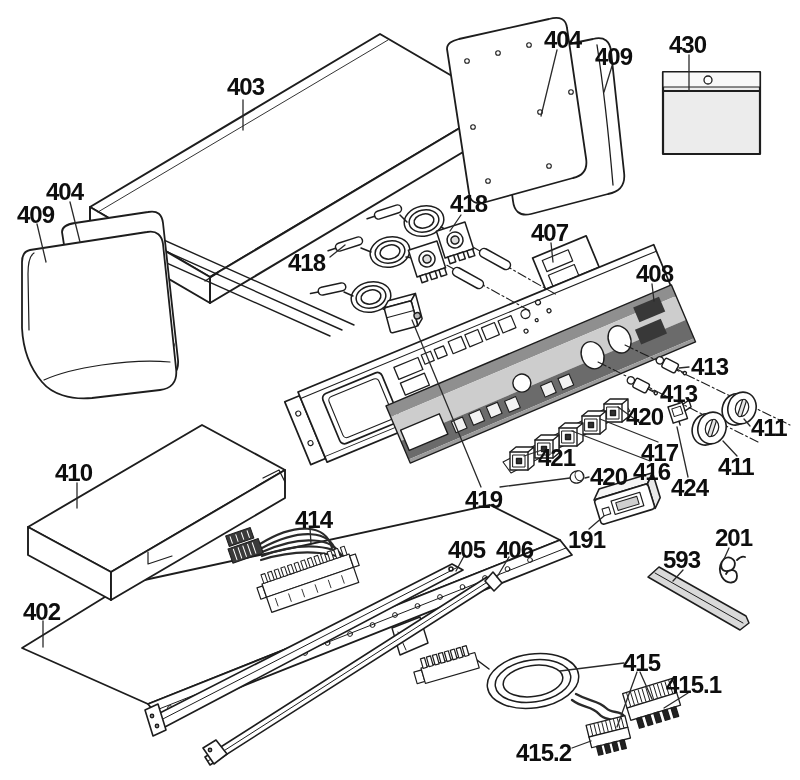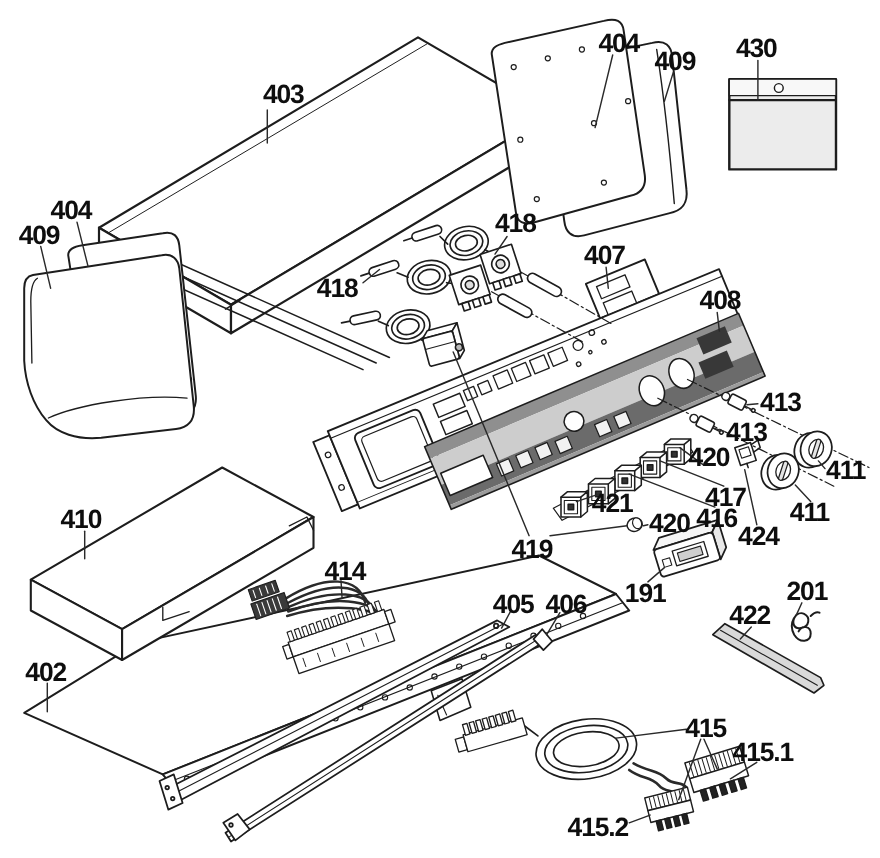--- a/index.html
+++ b/index.html
@@ -513,21 +513,21 @@
     <path d="M729,548 L724,559"></path>
     <path d="M624,663 L560,671"></path>
     <path d="M640,672 L652,699"></path>
     <path d="M637,672 L617,727"></path>
     <path d="M688,693 L664,708"></path>
     <path d="M572,748 L591,741"></path>
   </g>
 </svg>
 
 
-<div class="plabel" style="left:239px;top:73px">403</div>
+<div class="plabel" style="left:227px;top:73px">403</div>
 <div class="plabel" style="left:544px;top:26px">404</div>
 <div class="plabel" style="left:595px;top:43px">409</div>
 <div class="plabel" style="left:669px;top:31px">430</div>
 <div class="plabel" style="left:46px;top:178px">404</div>
 <div class="plabel" style="left:17px;top:201px">409</div>
 <div class="plabel" style="left:450px;top:190px">418</div>
 <div class="plabel" style="left:288px;top:249px">418</div>
 <div class="plabel" style="left:531px;top:219px">407</div>
 <div class="plabel" style="left:636px;top:260px">408</div>
 <div class="plabel" style="left:691px;top:353px">413</div>
@@ -540,20 +540,20 @@
 <div class="plabel" style="left:671px;top:474px">424</div>
 <div class="plabel" style="left:538px;top:444px">421</div>
 <div class="plabel" style="left:590px;top:463px">420</div>
 <div class="plabel" style="left:465px;top:486px">419</div>
 <div class="plabel" style="left:568px;top:526px">191</div>
 <div class="plabel" style="left:55px;top:459px">410</div>
 <div class="plabel" style="left:295px;top:506px">414</div>
 <div class="plabel" style="left:23px;top:598px">402</div>
 <div class="plabel" style="left:448px;top:536px">405</div>
 <div class="plabel" style="left:496px;top:536px">406</div>
-<div class="plabel" style="left:663px;top:546px">422</div>
+<div class="plabel" style="left:663px;top:546px">593</div>
 <div class="plabel" style="left:715px;top:524px">201</div>
 <div class="plabel" style="left:623px;top:649px">415</div>
 <div class="plabel" style="left:666px;top:671px">415.1</div>
 <div class="plabel" style="left:516px;top:739px">415.2</div>
 
 
 </div>
 
 </body></html>

